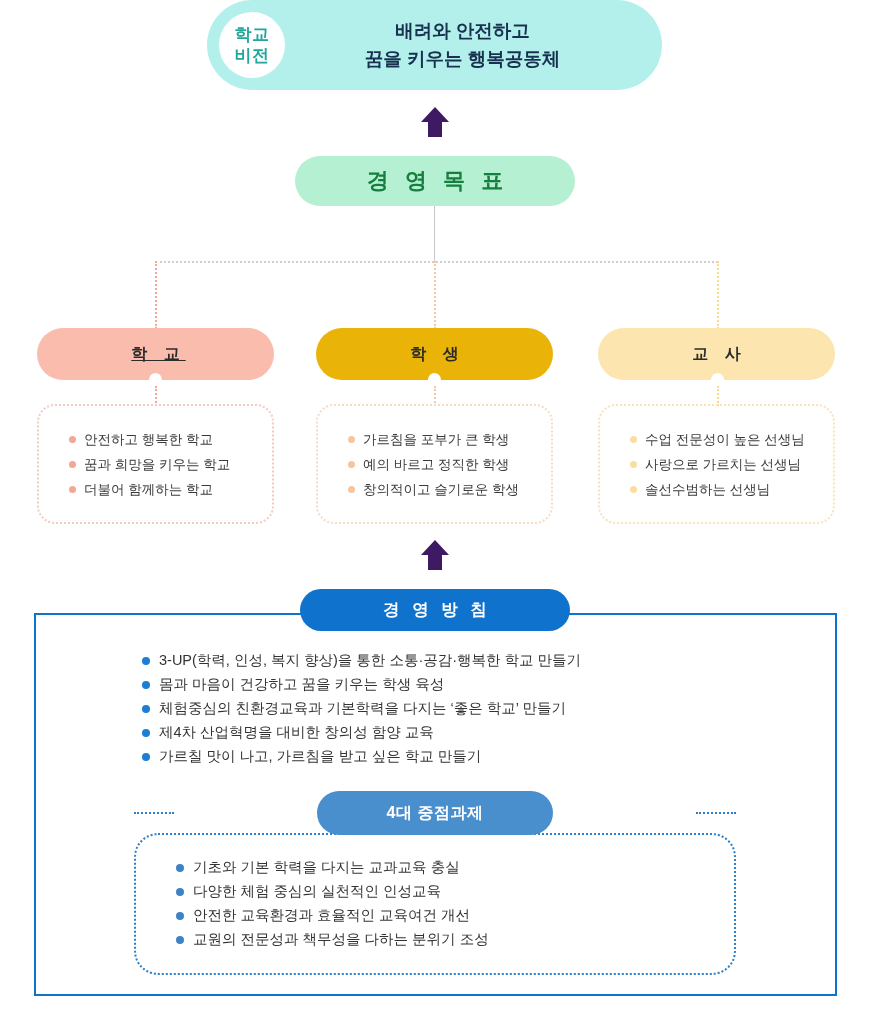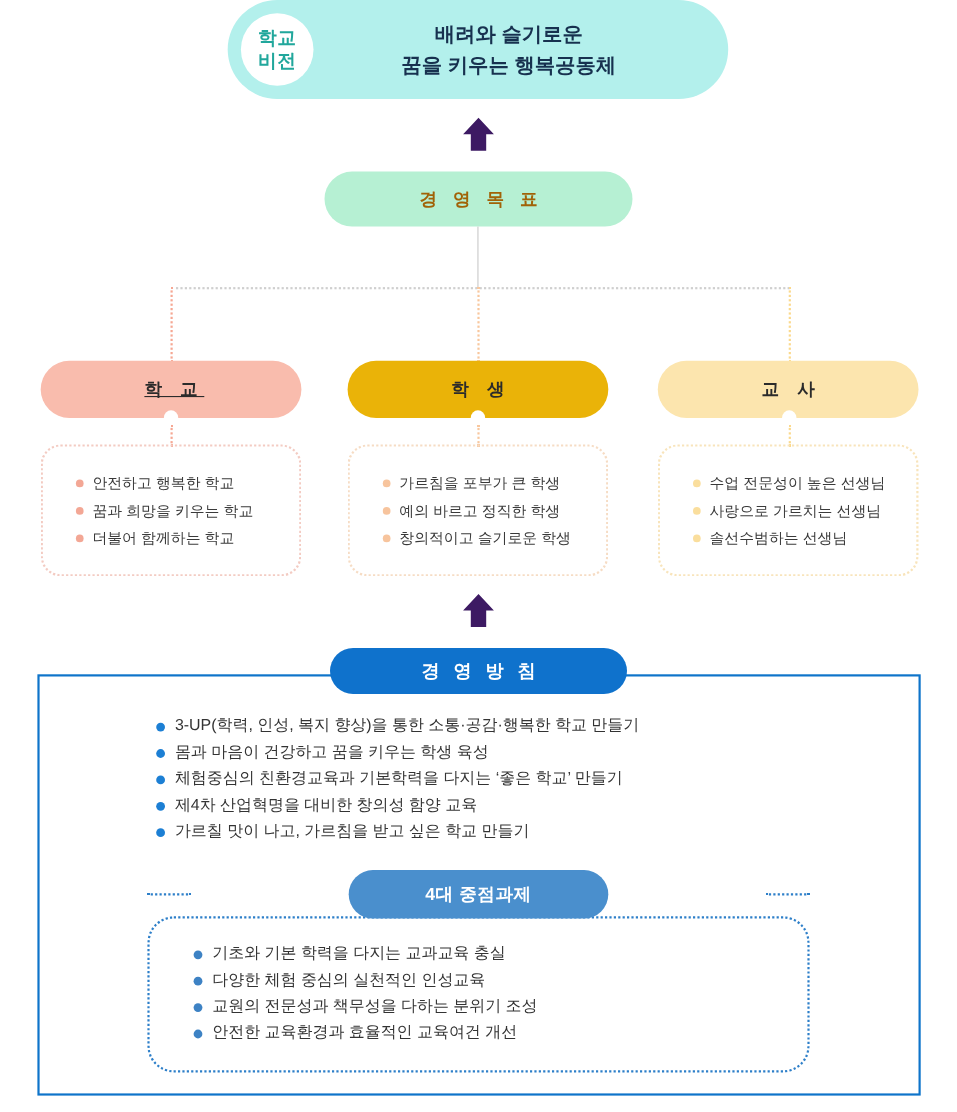--- a/index.html
+++ b/index.html
@@ -62,22 +62,22 @@
   .arrow-up svg { display: block; width: 34px; height: 34px; }
 
   
   .goal-pill {
     position: absolute;
     left: 295px; top: 156px;
     width: 280px; height: 50px;
     background: #b6f0d3;
     border-radius: 25px;
     display: flex; align-items: center; justify-content: center;
-    color: #a16207;
-    font-size: 16px;
+    color: #15803d;
+    font-size: 22px;
     font-weight: bold;
     letter-spacing: 5px;
     text-indent: 5px;
   }
 
   
   .conn-vline {
     position: absolute;
     width: 0; border-left: 1.5px solid #c9c9c9;
   }
@@ -254,21 +254,21 @@
 <body>
 
 <div class="stage">
 
   <div class="vision-banner">
     <div class="vision-badge">
       <span>학교</span>
       <span>비전</span>
     </div>
     <div class="vision-text">
-      <div>배려와 슬기로운</div>
+      <div>배려와 안전하고</div>
       <div>꿈을 키우는 행복공동체</div>
     </div>
   </div>
 
   <div class="arrow-up" style="left:418px; top:105px;">
     <svg viewBox="0 0 34 34" xmlns="http://www.w3.org/2000/svg" aria-hidden="true">
       <path d="M17 2 L31 17 L24 17 L24 32 L10 32 L10 17 L3 17 Z" fill="#3d1a63"></path>
     </svg>
   </div>
 
@@ -334,17 +334,17 @@
   </ul>
 
   <div class="tasks-box"></div>
   <div class="tasks-tick left"></div>
   <div class="tasks-tick right"></div>
   <div class="tasks-pill">4대 중점과제</div>
 
   <ul class="tasks-list">
     <li>기초와 기본 학력을 다지는 교과교육 충실</li>
     <li>다양한 체험 중심의 실천적인 인성교육</li>
+    <li>안전한 교육환경과 효율적인 교육여건 개선</li>
     <li>교원의 전문성과 책무성을 다하는 분위기 조성</li>
-    <li>안전한 교육환경과 효율적인 교육여건 개선</li>
   </ul>
 
 </div>
 
 </body></html>

